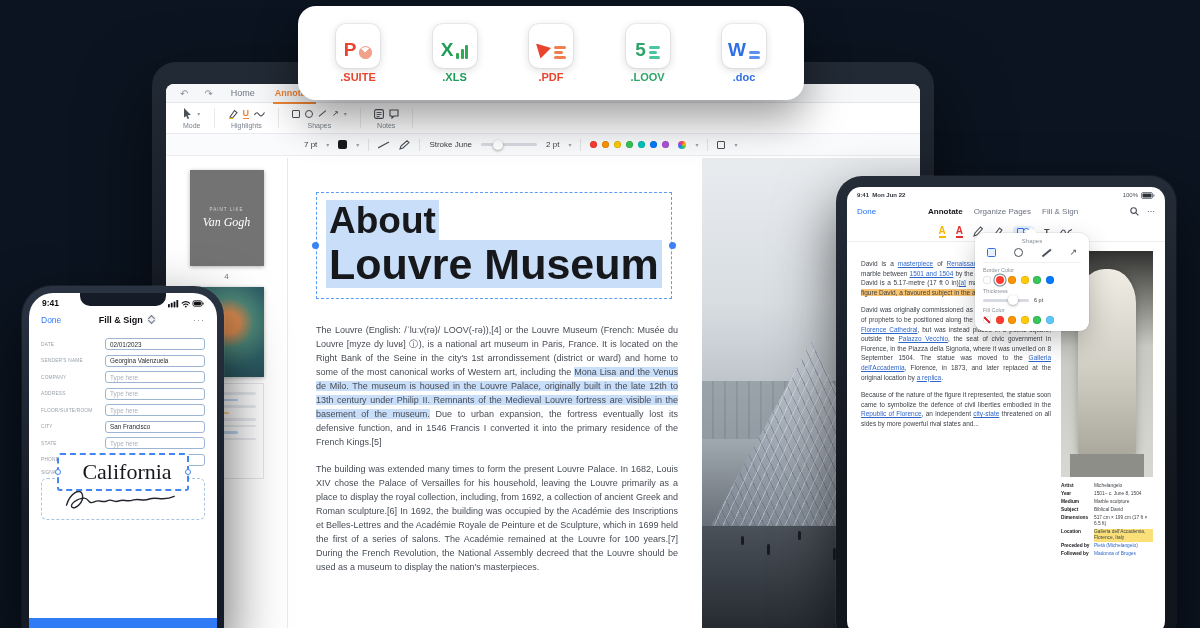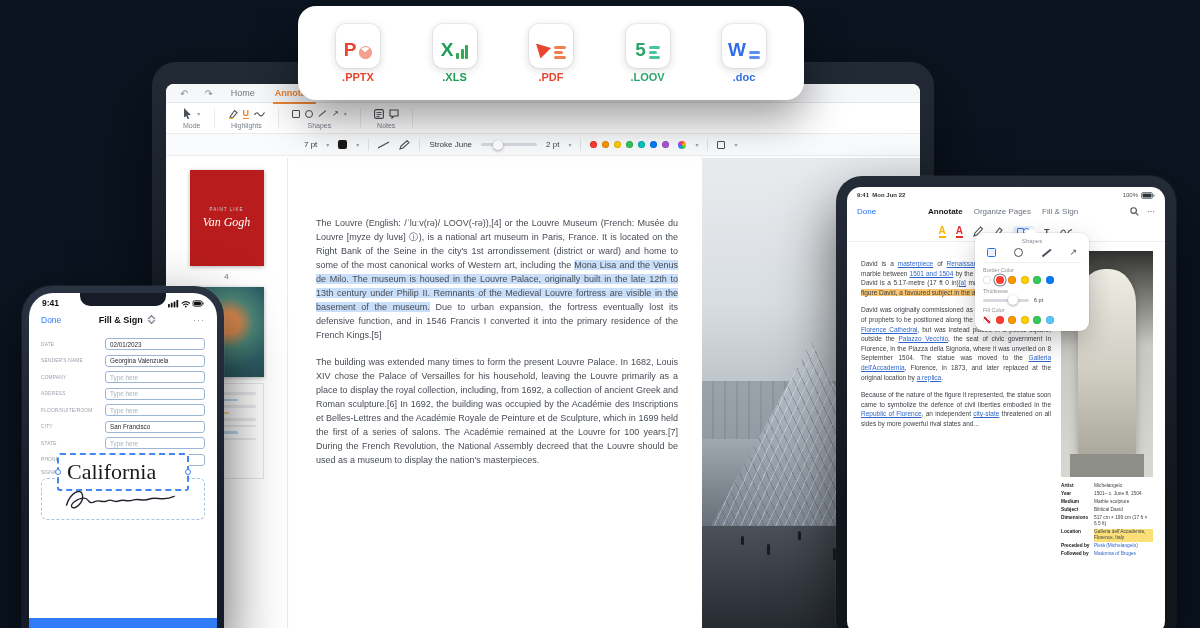--- a/index.html
+++ b/index.html
@@ -47,21 +47,21 @@
 .swatch{width:9px;height:9px;background:#1a1a1a;border-radius:2px;}
 .slider{width:56px;height:3px;background:#d7dbe1;border-radius:2px;position:relative;}
 .knob{position:absolute;top:-3.5px;left:22%;width:10px;height:10px;border-radius:50%;background:#fff;box-shadow:0 1px 3px rgba(0,0,0,.35);}
 .dots{display:flex;align-items:center;gap:5px;}
 .dot{width:7px;height:7px;border-radius:50%;display:inline-block;box-shadow:inset 0 0 0 .8px rgba(0,0,0,.14);}
 .dot.sel{box-shadow:0 0 0 1.5px #fff,0 0 0 2.6px #7b8794;}
 .dot.none{background:#fff;background-image:linear-gradient(45deg,transparent 43%,#e03131 43%,#e03131 57%,transparent 57%);}
 .wheel{width:8px;height:8px;border-radius:50%;background:conic-gradient(#f44,#fb0,#4c5,#09f,#a4e,#f44);}
 .lap-content{position:absolute;top:74px;left:0;right:0;bottom:0;display:flex;}
 .thumbs{width:122px;border-right:1px solid #e7e9ec;padding-top:12px;display:flex;flex-direction:column;align-items:center;gap:6px;background:#fff;}
-.cover{width:74px;height:96px;background:#b91c1c;color:#fff;display:flex;flex-direction:column;align-items:center;justify-content:center;gap:3px;box-shadow:0 1px 4px rgba(0,0,0,.3);}
+.cover{width:74px;height:96px;background:#737373;color:#fff;display:flex;flex-direction:column;align-items:center;justify-content:center;gap:3px;box-shadow:0 1px 4px rgba(0,0,0,.3);}
 .cover-top{font-size:4.5px;letter-spacing:1px;color:#cfd3d8;}
 .cover-title{font-family:"Liberation Serif",serif;font-style:italic;font-size:12px;}
 .pagenum{font-size:8px;color:#6f7680;}
 .thumb-art{width:74px;height:90px;box-shadow:0 1px 4px rgba(0,0,0,.3);
 background:radial-gradient(circle at 52% 40%,#d98a4f 0 16%,#4c8577 38%,#2e5f66 68%,#274d57 100%);}
 .thumb-page{width:74px;height:96px;background:#fff;border:1px solid #e3e5e9;display:flex;flex-direction:column;gap:4px;padding:8px 7px;}
 .thumb-page i{display:block;height:2.5px;border-radius:2px;background:#e8ebef;}
 .thumb-page i.c1{background:#bcd6f3;width:70%;} .thumb-page i.c2{background:#f6d48e;width:55%;}
 .docpane{flex:1;padding:34px 24px 0 28px;background:#fff;position:relative;}
 .title-wrap{position:relative;display:inline-block;padding:8px 10px 10px;}
@@ -158,36 +158,36 @@
 .ph-ab{font-size:7.5px;border-left:1px solid #4a5058;padding-left:2px;}
 .form{padding:7px 12px 0;}
 .frow{display:flex;align-items:center;gap:6px;margin-bottom:4.5px;}
 .flabel{width:58px;flex:0 0 58px;font-size:4.8px;color:#99a1ac;letter-spacing:.2px;}
 .finput{flex:1;height:12px;border:1px solid #9db5d4;border-radius:3px;font-size:6.3px;display:flex;align-items:center;padding-left:4px;color:#272c33;background:#fff;}
 .finput.ph{color:#aab3bd;}
 .sig-label{font-size:4.8px;color:#99a1ac;margin:3px 0 3px;}
 .sig-box{height:42px;border:1.5px dashed #a9c3e2;border-radius:6px;display:flex;align-items:center;justify-content:center;background:#fff;}
 .ph-bluebar{position:absolute;left:0;right:0;top:325px;height:20px;background:#2f7cf6;z-index:2;}
 .annotation{position:absolute;left:28px;top:160px;width:132px;height:38px;background:#fff;border:2px dashed #4285f4;border-radius:3px;
-display:flex;align-items:center;padding-left:8px;z-index:5;font-family:"Liberation Serif",serif;font-size:22px;color:#17191d;}
+display:flex;align-items:center;padding-left:8px;z-index:5;font-family:"Liberation Serif",serif;font-size:22px;color:#17191d;justify-content:center;}
 .annotation .handle{width:6px;height:6px;background:#fff;border:1.5px solid #4285f4;}
 svg{display:block;}
 </style>
 </head>
 <body>
 
 <div class="stage">
 
   <div class="format-card">
     <div class="fmt">
       <div class="fmt-icon">
         <span class="big-letter fl-red">P</span>
           <span class="pie"></span>
       </div>
-      <div class="fmt-label fl-red">.PPTX</div>
+      <div class="fmt-label fl-red">.SUITE</div>
     </div>
     <div class="fmt">
       <div class="fmt-icon">
         <span class="big-letter fl-green">X</span>
         <span class="bars">
             <i style="height:6px"></i>
             <i style="height:10px"></i>
             <i style="height:14px"></i>
           </span>
       </div>
@@ -338,20 +338,27 @@
               <i></i>
               <i class="c2"></i>
               <i></i>
               <i></i>
               <i class="c1"></i>
               <i></i>
           </div>
         </div>
 
         <div class="docpane">
+          <div class="title-wrap">
+            <div class="sel-box"></div>
+            <span class="handle h-l"></span>
+            <span class="handle h-r"></span>
+            <div class="t1"><span class="hl-title">About</span></div>
+            <div class="t2"><span class="hl-title">Louvre Museum</span></div>
+          </div>
           <div class="para"><span>The Louvre (English: /ˈluːv(rə)/ LOOV(-rə)),[4] or the Louvre Museum (French: Musée du Louvre [myze dy luvʁ] ⓘ), is a national art museum in Paris, France. It is located on the Right Bank of the Seine in the city's 1st arrondissement (district or ward) and home to some of the most canonical works of Western art, including the </span><span class="hl-blue">Mona Lisa and the Venus de Milo. The museum is housed in the Louvre Palace, originally built in the late 12th to 13th century under Philip II. Remnants of the Medieval Louvre fortress are visible in the basement of the museum.</span><span> Due to urban expansion, the fortress eventually lost its defensive function, and in 1546 Francis I converted it into the primary residence of the French Kings.[5]</span></div>
           <div class="para">The building was extended many times to form the present Louvre Palace. In 1682, Louis XIV chose the Palace of Versailles for his household, leaving the Louvre primarily as a place to display the royal collection, including, from 1692, a collection of ancient Greek and Roman sculpture.[6] In 1692, the building was occupied by the Académie des Inscriptions et Belles-Lettres and the Académie Royale de Peinture et de Sculpture, which in 1699 held the first of a series of salons. The Académie remained at the Louvre for 100 years.[7] During the French Revolution, the National Assembly decreed that the Louvre should be used as a museum to display the nation's masterpieces.</div>
         </div>
 
         <div class="photo-louvre">
           <div class="building"></div>
           <div class="pyramid"></div>
           <div class="ground"></div>
           <span class="person" style="left:18%;bottom:20%"></span>
           <span class="person" style="left:30%;bottom:18%;height:11px"></span>

